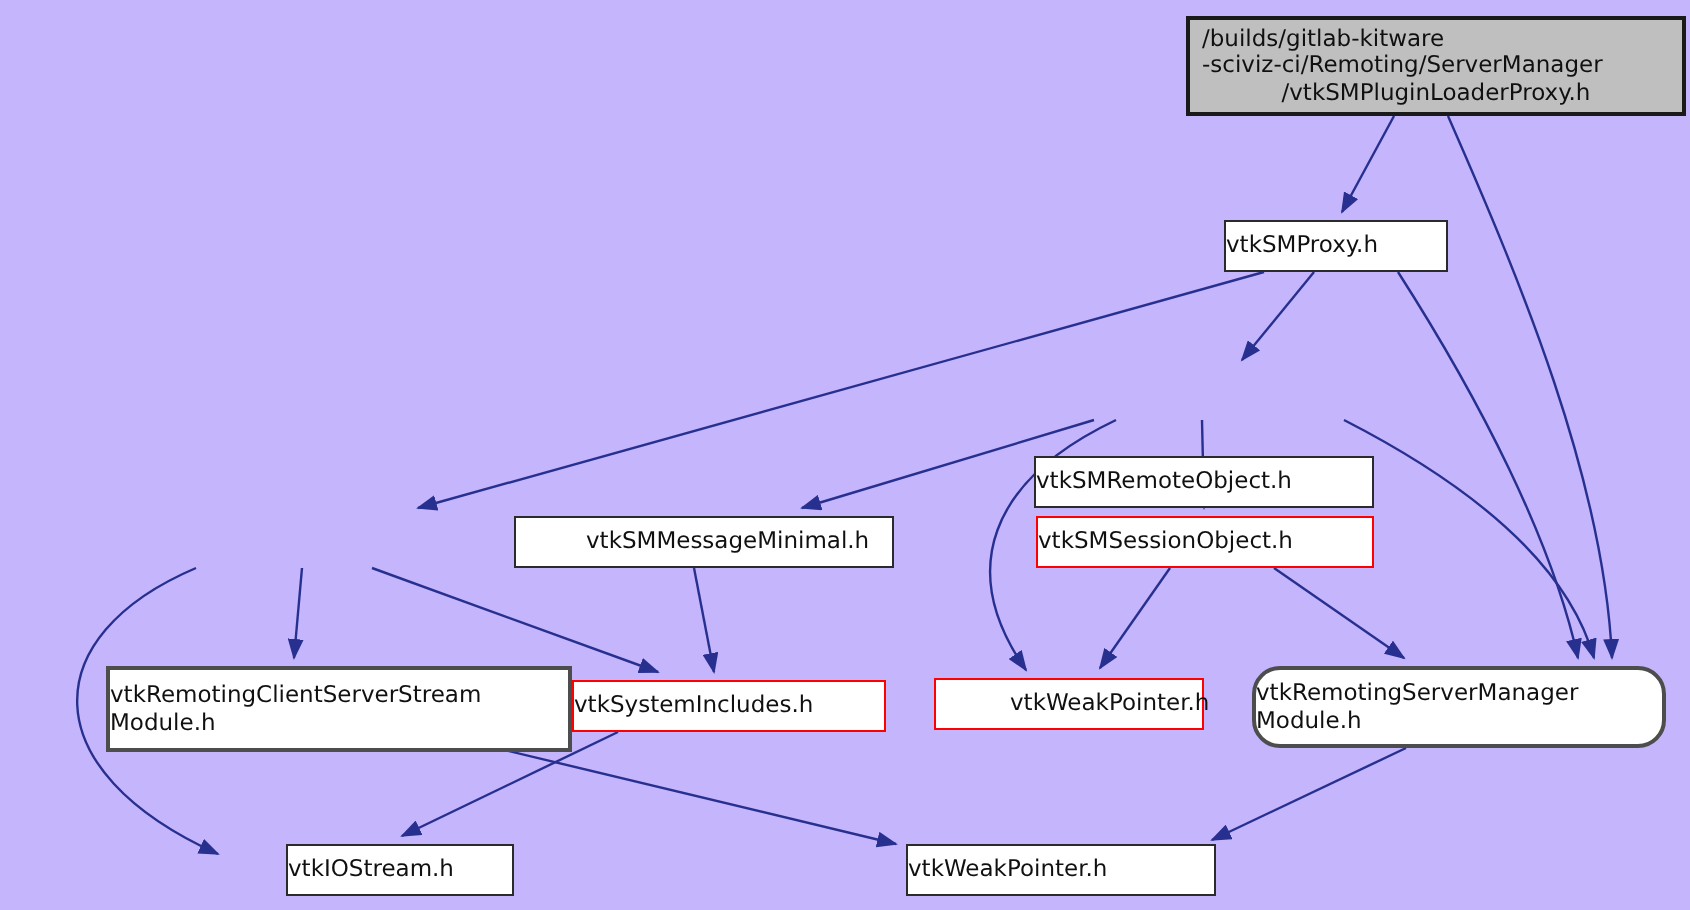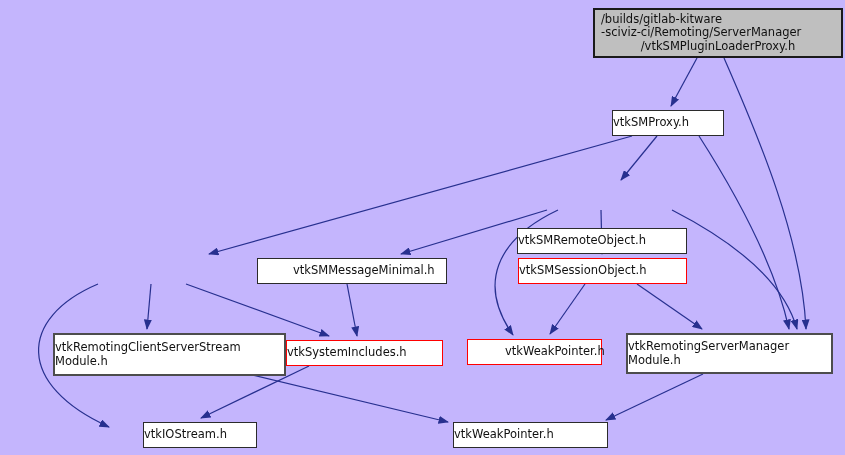--- a/index.html
+++ b/index.html
@@ -78,21 +78,21 @@
   </div>
 
   <div class="node red" style="left:286px;top:340px;width:157px;height:26px;">
     <span>vtkSystemIncludes.h</span>
   </div>
 
   <div class="node red" style="left:467px;top:339px;width:135px;height:26px;padding-left:37px;">
     <span>vtkWeakPointer.h</span>
   </div>
 
-  <div class="node module" style="left:626px;top:333px;width:207px;height:41px;">
+  <div class="node module" style="left:626px;top:333px;width:207px;height:41px;border-radius:14px;">
     <div>vtkRemotingServerManager</div>
     <div>Module.h</div>
   </div>
 
   <div class="node" style="left:114px;top:422px;width:114px;height:26px;margin-left:29px;">
     <span>vtkIOStream.h</span>
   </div>
 
   <div class="node" style="left:453px;top:422px;width:155px;height:26px;">
     <span>vtkWeakPointer.h</span>

